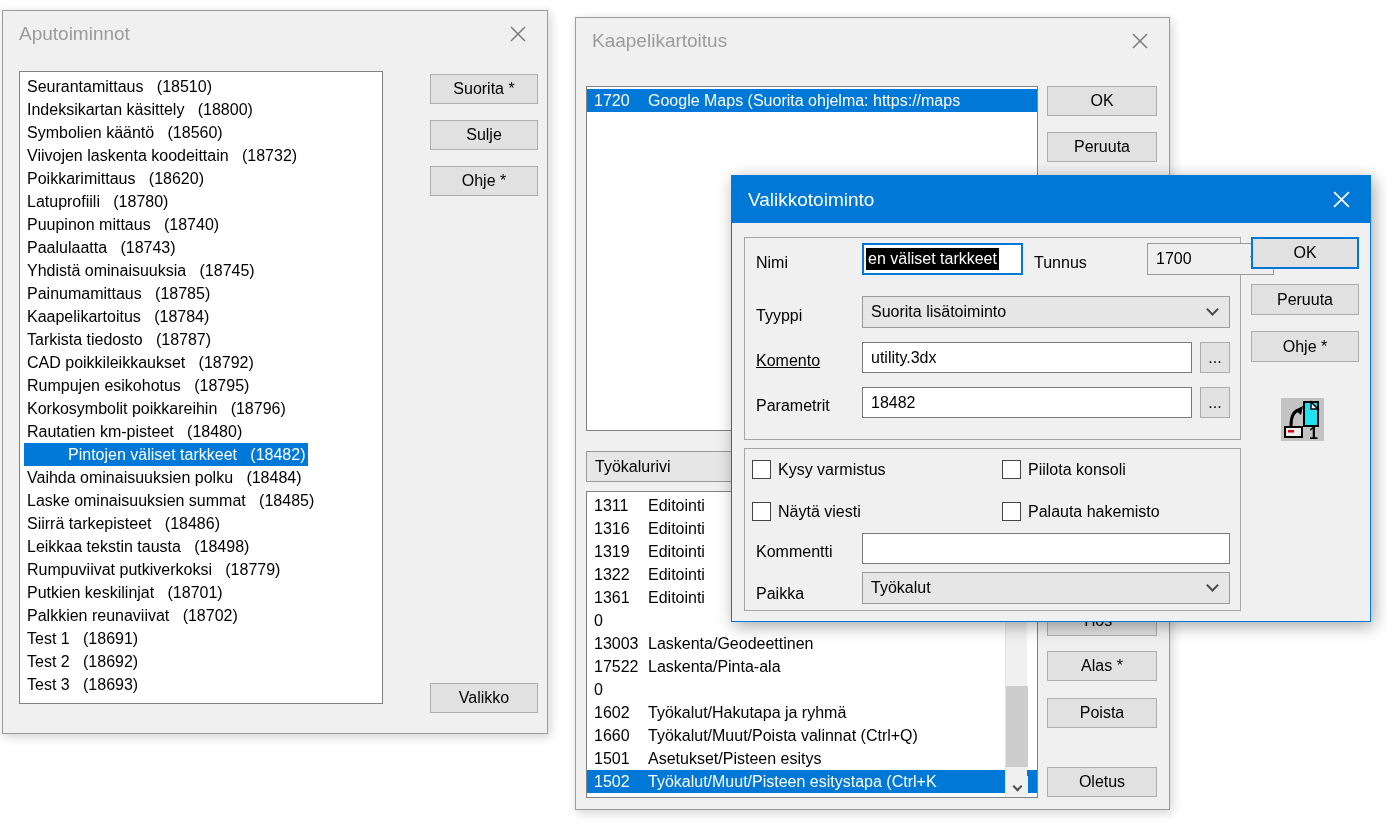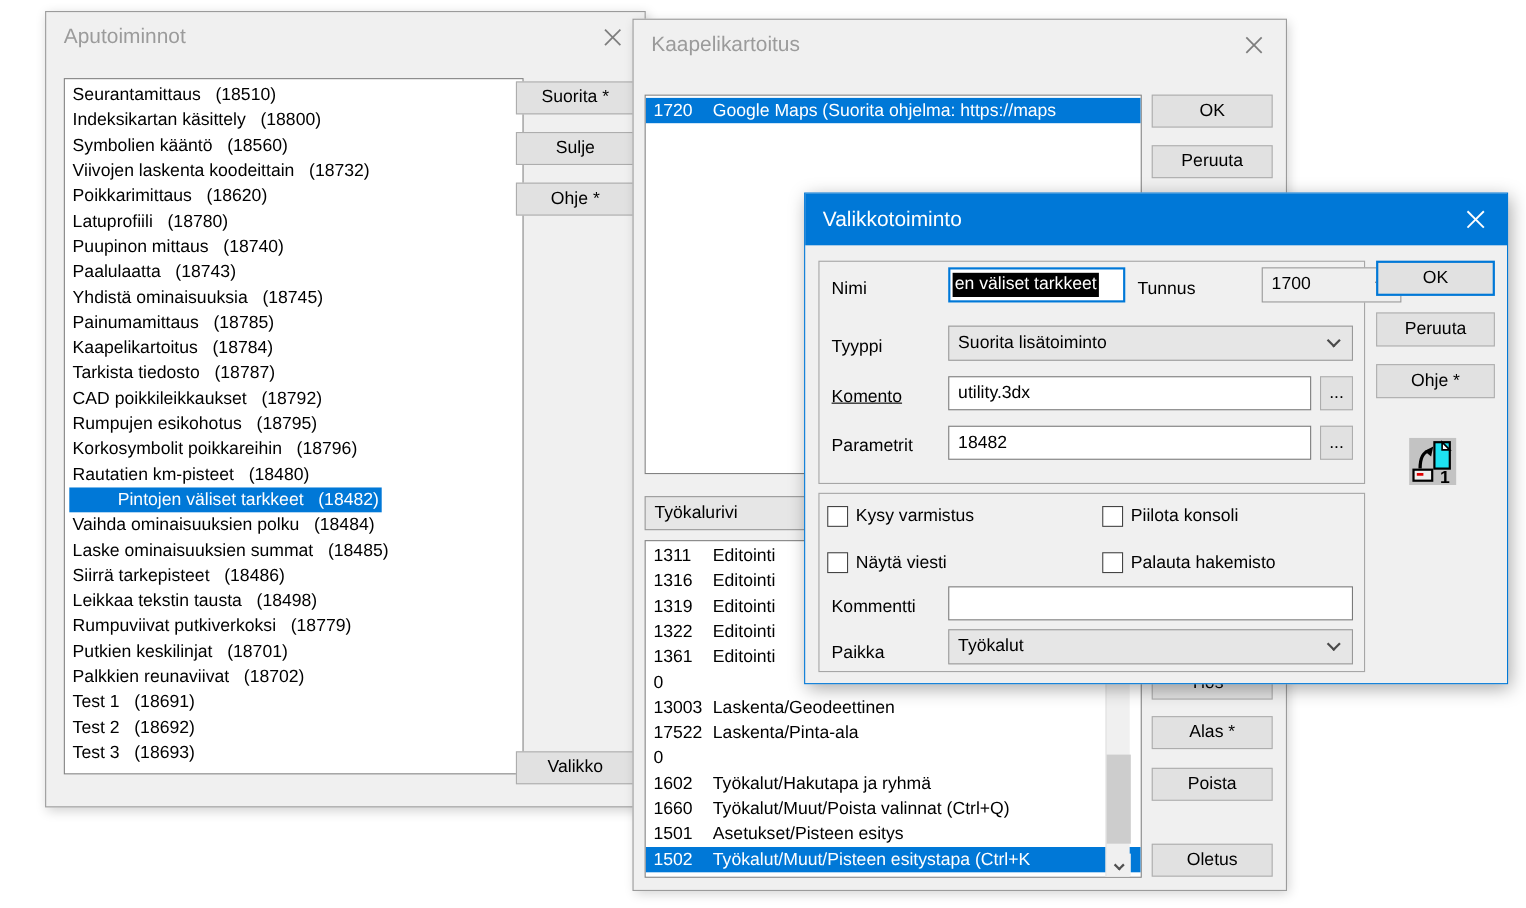--- a/index.html
+++ b/index.html
@@ -55,32 +55,32 @@
   .vscroll .arrow.up .chev { transform:rotate(-135deg); margin-top:4px; }
   .vscroll .thumb { position:absolute; left:0; width:22px; background:#cdcdcd; }
 
   .xicon line { stroke-width:1.6; }
 </style>
 </head>
 <body>
 
 <div id="screen">
 
-  <div class="dialog inactive" style="left:2px; top:10px; width:546px; height:724px;margin-left:39px;">
+  <div class="dialog inactive" style="left:2px; top:10px; width:546px; height:724px;">
     <div class="titlebar">
       <span class="title">Aputoiminnot</span>
       <span class="closebox">
         <svg class="xicon" width="16" height="16" viewBox="0 0 16 16">
           <line x1="1" y1="1" x2="15" y2="15" stroke="#7e7e7e"></line>
             <line x1="15" y1="1" x2="1" y2="15" stroke="#7e7e7e"></line>
         </svg>
       </span>
     </div>
 
-    <div class="listbox plainlist" style="left:16px; top:60px; width:418px; height:633px;">
+    <div class="listbox plainlist" style="left:16px; top:60px; width:364px; height:633px;">
         <div class="lb-row"><span class="row-text">Seurantamittaus   (18510)</span></div>
         <div class="lb-row"><span class="row-text">Indeksikartan käsittely   (18800)</span></div>
         <div class="lb-row"><span class="row-text">Symbolien kääntö   (18560)</span></div>
         <div class="lb-row"><span class="row-text">Viivojen laskenta koodeittain   (18732)</span></div>
         <div class="lb-row"><span class="row-text">Poikkarimittaus   (18620)</span></div>
         <div class="lb-row"><span class="row-text">Latuprofiili   (18780)</span></div>
         <div class="lb-row"><span class="row-text">Puupinon mittaus   (18740)</span></div>
         <div class="lb-row"><span class="row-text">Paalulaatta   (18743)</span></div>
         <div class="lb-row"><span class="row-text">Yhdistä ominaisuuksia   (18745)</span></div>
         <div class="lb-row"><span class="row-text">Painumamittaus   (18785)</span></div>

